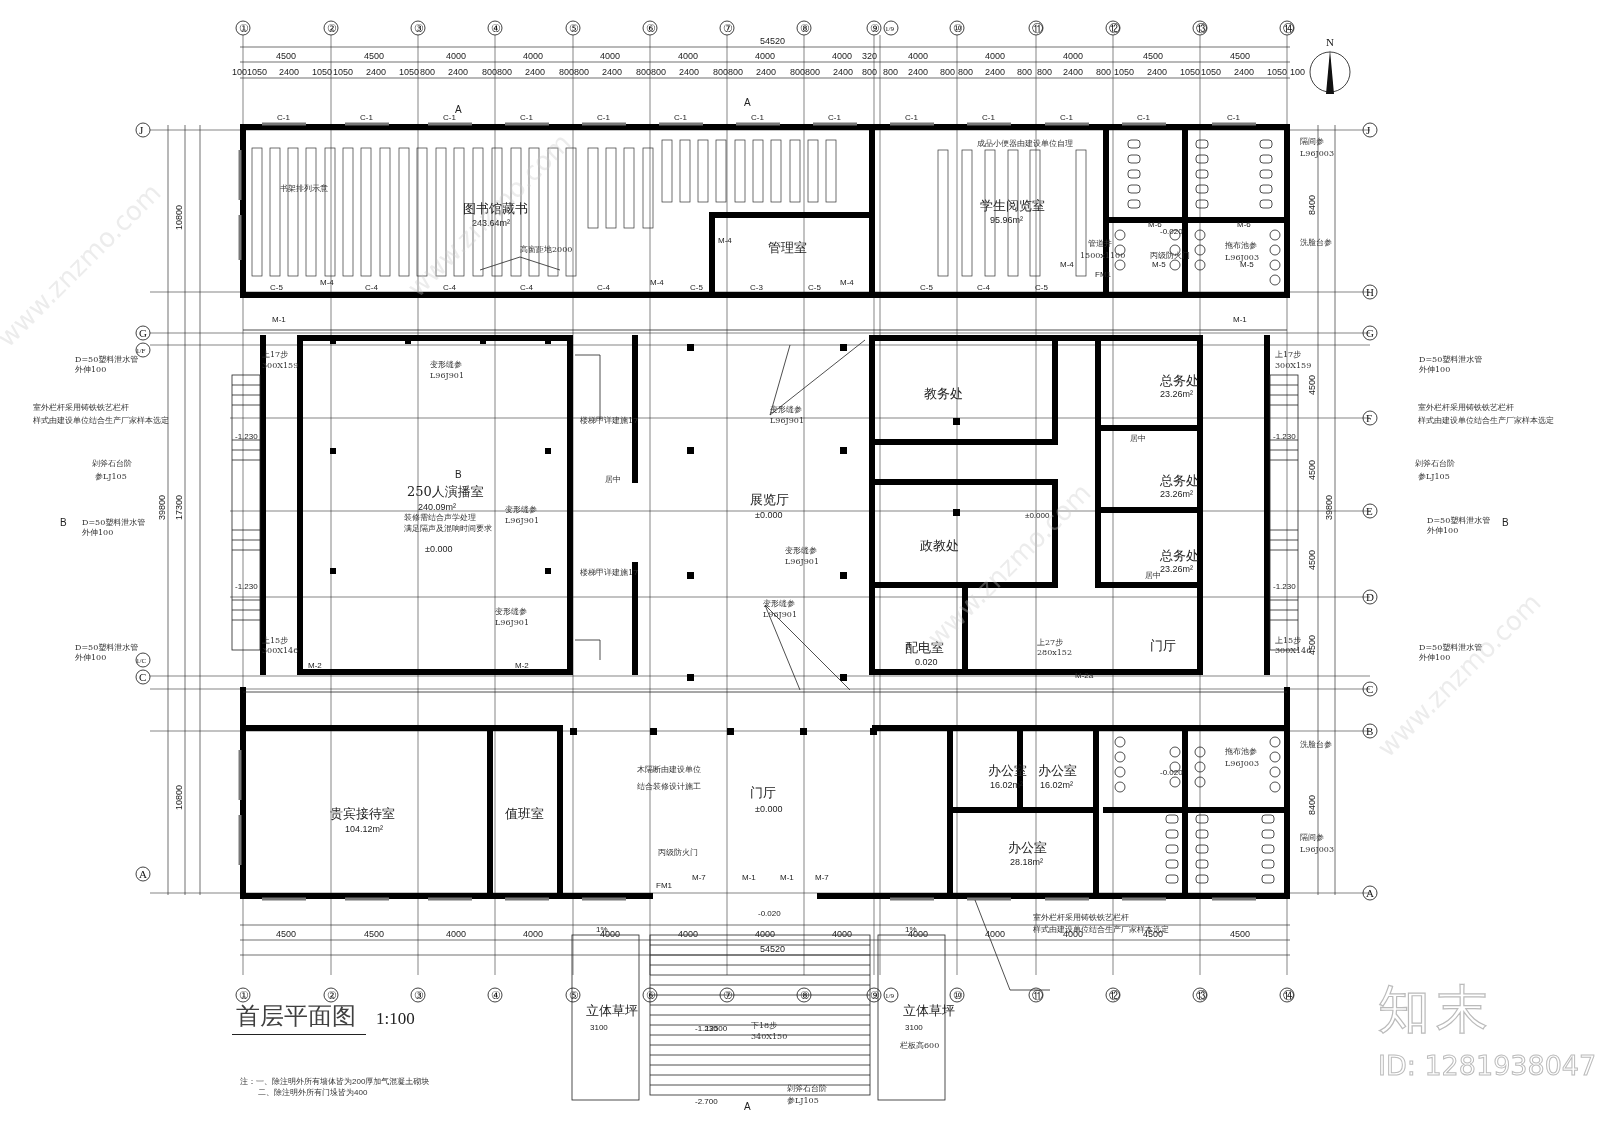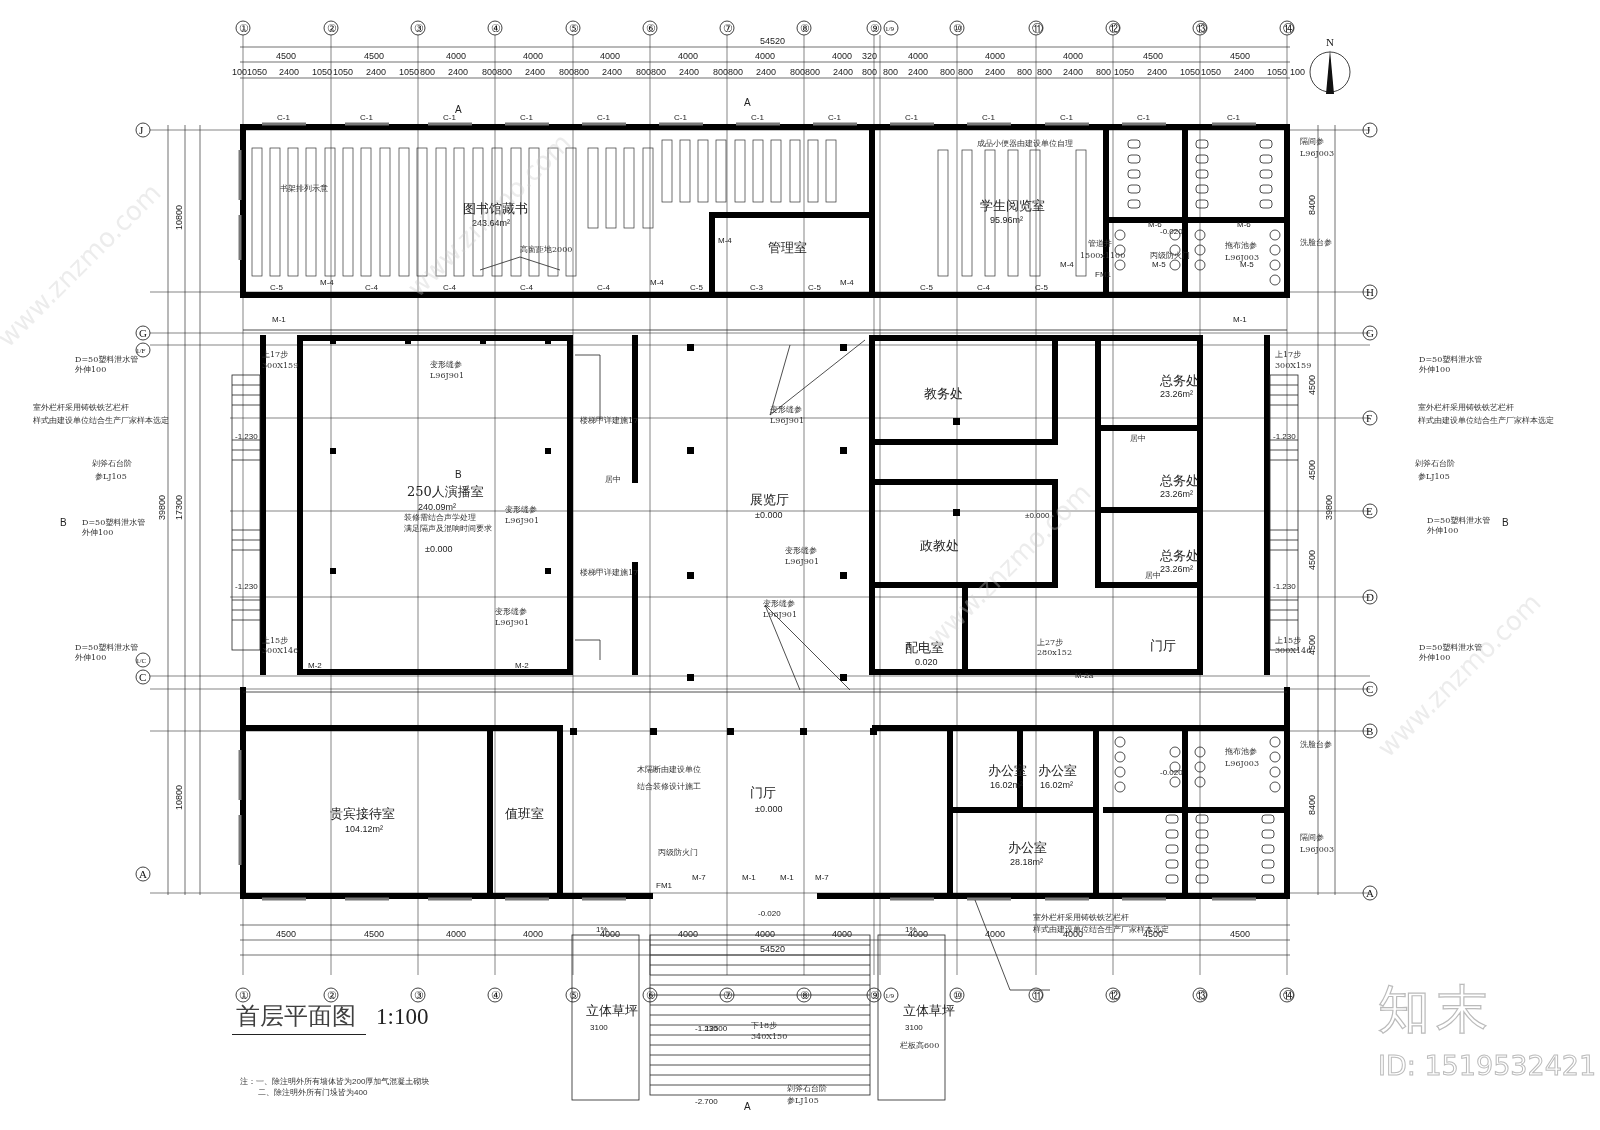--- a/index.html
+++ b/index.html
@@ -13,21 +13,21 @@
   .axis { font-size:11px; fill:#111; font-family:"Liberation Serif", serif; }
   .grid { stroke:#333; stroke-width:0.6; }
   .dimln { stroke:#333; stroke-width:0.7; }
   .wall { stroke:#000; stroke-width:6; fill:none; stroke-linecap:square; }
   .thin { stroke:#222; stroke-width:0.8; fill:none; }
   .win { stroke:#777; stroke-width:3; }
   .shelf { stroke:#333; stroke-width:0.7; fill:none; }
   .col { fill:#000; }
   #title-block { position:absolute; left:232px; top:1000px; }
   #title-main { font-family:"DejaVu Serif", serif; font-size:24px; color:#404040; border-bottom:1.5px solid #222; padding:0 10px 2px 4px; display:inline-block; }
-  #title-scale { font-family:"Liberation Serif", serif; font-size:23px; color:#222; margin-left:10px;text-align:center; }
+  #title-scale { font-family:"Liberation Serif", serif; font-size:17px; color:#222; margin-left:10px;text-align:center; }
   #notes { position:absolute; left:240px; top:1076px; font-family:Liberation Sans, sans-serif; font-size:8px; color:#333; line-height:11px; }
   #brand { position:absolute; left:1378px; top:975px; font-family:"DejaVu Sans", sans-serif; font-size:52px; color:#fff; -webkit-text-stroke:1.2px #bbb; letter-spacing:6px;text-align:right; }
   #brand-id { position:absolute; left:1378px; top:1050px; font-family:"DejaVu Sans", sans-serif; font-size:27px; color:#fff; -webkit-text-stroke:1px #bbb; }
   .wm { position:absolute; font-family:"DejaVu Sans", sans-serif; font-size:26px; color:rgba(200,200,200,0.35); transform:rotate(-45deg); white-space:nowrap; pointer-events:none; }
 </style>
 </head>
 <body>
 
 <svg width="1600" height="1130" viewBox="0 0 1600 1130">
 
@@ -726,13 +726,13 @@
 
 <div id="title-block">
   <span id="title-main">首层平面图</span><span id="title-scale">1:100</span>
 </div>
 <div id="notes">
   <div>注：一、除注明外所有墙体皆为200厚加气混凝土砌块</div>
   <div style="padding-left:18px">二、除注明外所有门垛皆为400</div>
 </div>
 
 <div id="brand">知末</div>
-<div id="brand-id">ID: 1519532421</div>
+<div id="brand-id">ID: 1281938047</div>
 
 </body></html>

